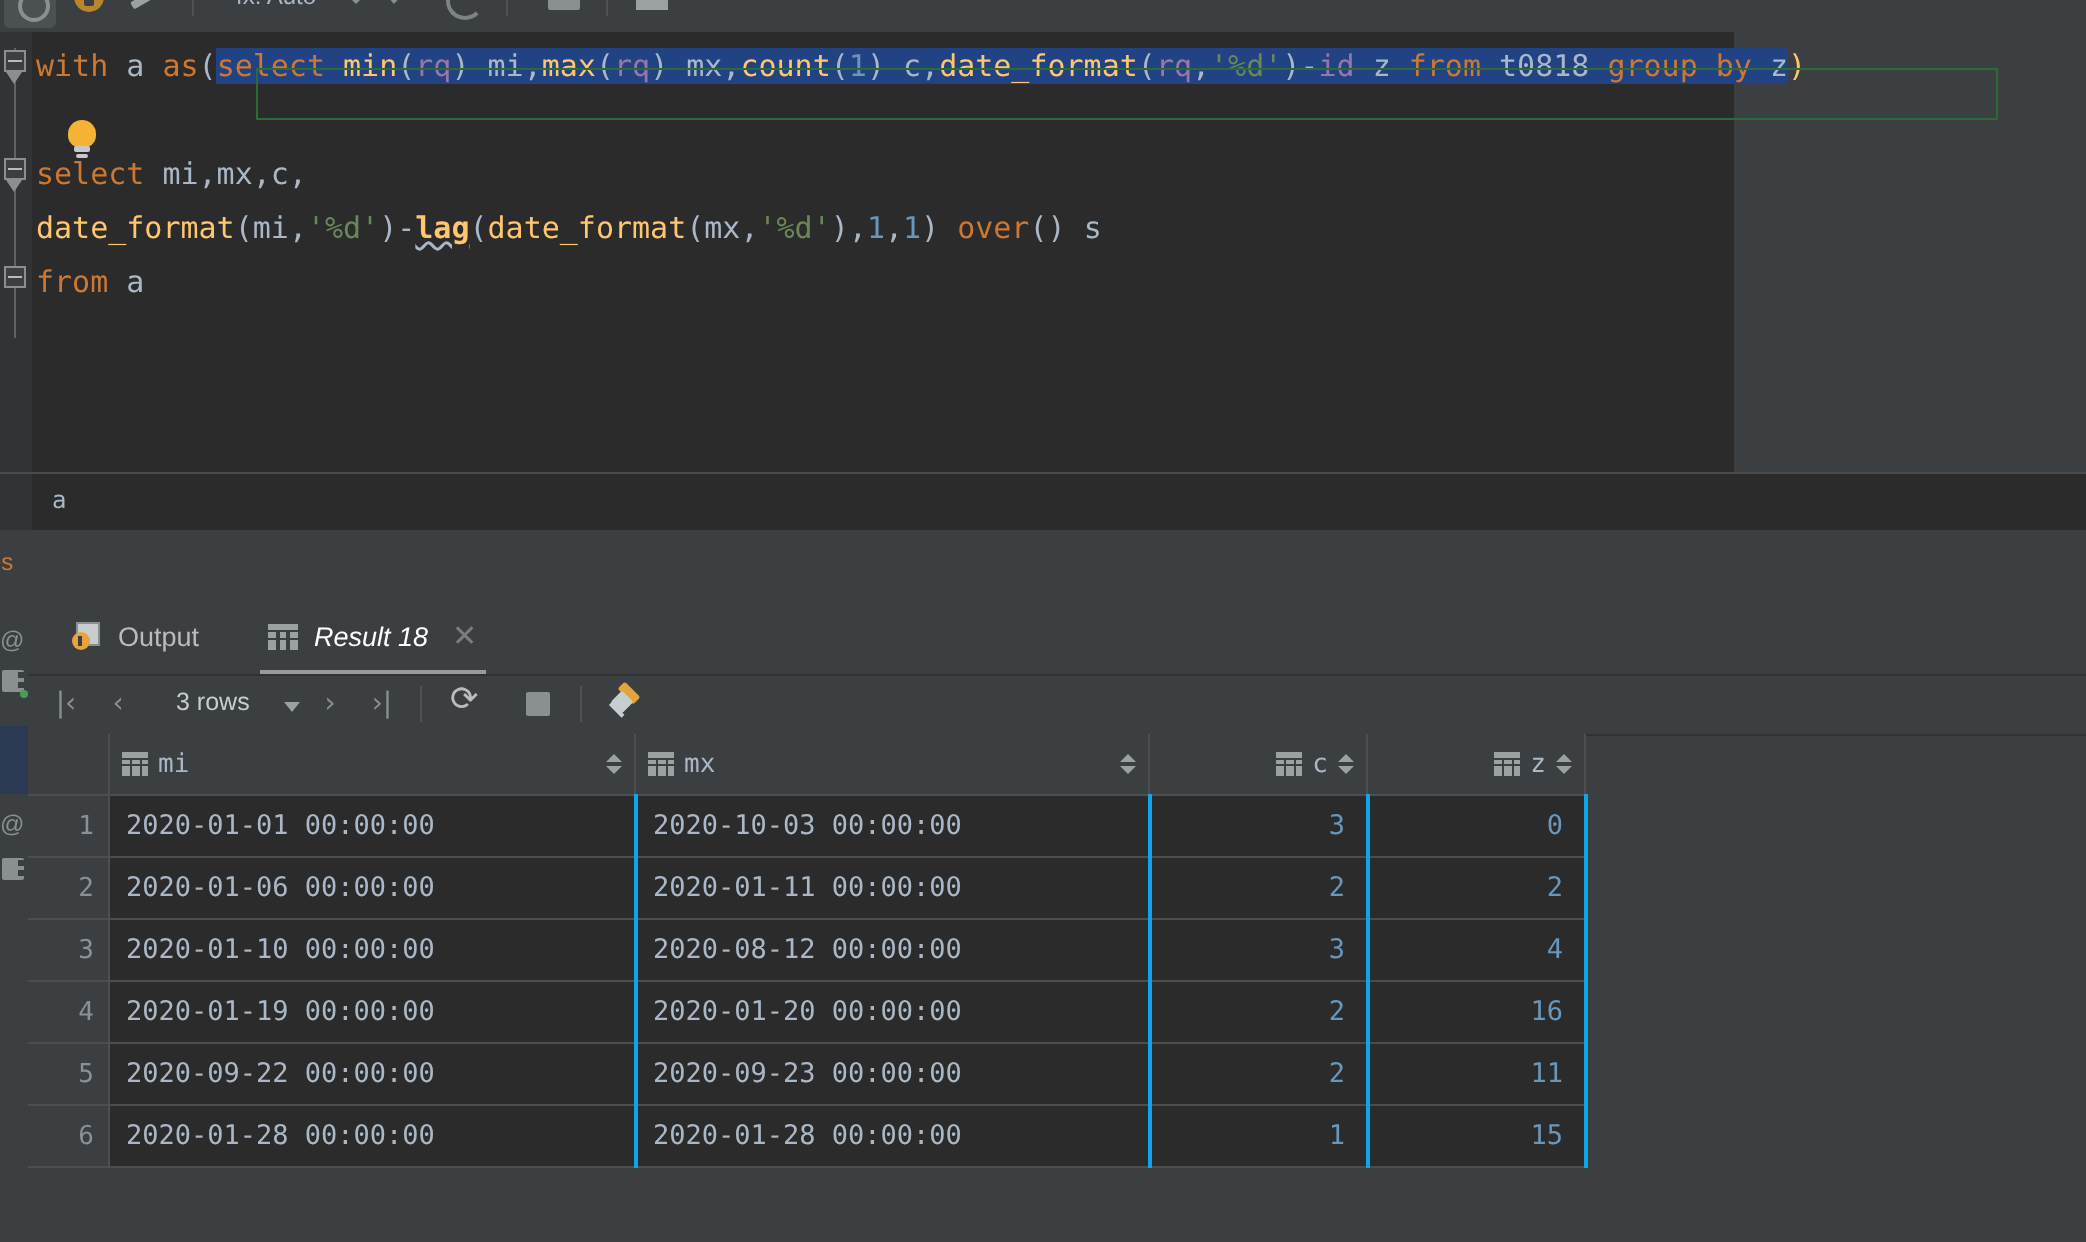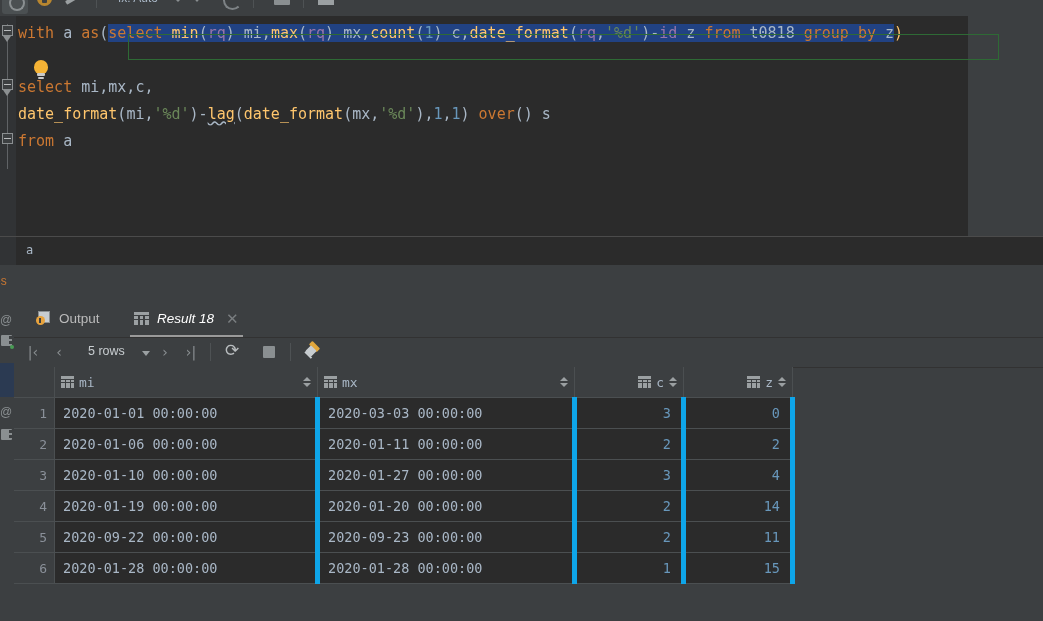--- a/index.html
+++ b/index.html
@@ -68,21 +68,21 @@
   .tb-grid{
     position:absolute;left:318px;top:-7px;width:16px;height:12px;
     background:#9ba0a2;
   }
   .tb-grid:before{
     content:"";position:absolute;left:-5px;top:5px;width:4px;height:2px;background:#9ba0a2;
   }
 
   
   .editor{
-    position:absolute;left:0;top:16px;width:968px;height:220px;
+    position:absolute;left:0;top:16px;width:867px;height:220px;
     background:#2b2b2b;
   }
   .gutter{
     position:absolute;left:0;top:0;width:16px;height:220px;background:#313335;
   }
   .fold-line{
     position:absolute;left:7px;top:8px;width:1px;height:145px;background:#606366;
   }
   .fold-mark{
     position:absolute;left:2px;width:11px;height:11px;
@@ -114,20 +114,21 @@
   .kw{color:#cc7832;}
   .fn{color:#ffc66d;}
   .col{color:#9876aa;}
   .str{color:#6a8759;}
   .num{color:#6897bb;}
   .plain{color:#a9b7c6;}
   .wavy{
     text-decoration:underline;
     text-decoration-style:wavy;
     text-decoration-color:#a9b7c6;
+    font-weight:bold;
   }
   .bulb{
     position:absolute;left:32px;top:44px;width:18px;height:20px;
   }
   .bulb .glass{
     position:absolute;left:2px;top:0;width:14px;height:14px;
     background:#f5b335;border-radius:50% 50% 45% 45%;
   }
   .bulb .base{
     position:absolute;left:5px;top:13px;width:8px;height:3px;background:#c9c9c9;border-radius:1px;
@@ -302,21 +303,21 @@
   .colico{
     position:relative;width:13px;height:12px;background:#9ba0a2;flex:0 0 auto;
   }
   .colico i{position:absolute;background:#3c3f41;}
   .colico i.a{left:0;top:2.5px;width:13px;height:1.2px;}
   .colico i.b{left:0;top:6px;width:13px;height:1.2px;}
   .colico i.c{left:4px;top:2.5px;width:1.2px;height:9.5px;}
   .colico i.d{left:8.5px;top:2.5px;width:1.2px;height:9.5px;}
 
   tbody td{
-    height:30px;border-right:5px solid #0ea5e9;border-bottom:1px solid #4b4f51;
+    height:30px;border-right:2px solid #0ea5e9;border-bottom:1px solid #4b4f51;
     padding:0 8px;color:#a9b7c6;font-size:13.5px;background:#2b2b2b;
     font-family:"DejaVu Sans Mono","Liberation Mono",monospace;
     overflow:hidden;white-space:nowrap;
   }
   tbody td.rownum{
     background:#3c3f41;color:#8a9099;text-align:right;padding-right:7px;
     border-right:1px solid #4b4f51;font-size:13px;
   }
   td.num{text-align:right;padding-right:10px;}
   .w-rn{width:28px;}
@@ -416,21 +417,21 @@
           <span class="c2"></span>
         </span>
         <span class="lbl">Result 18</span>
         <span class="tab-close">✕</span>
       </div>
     </div>
 
     <div class="rtoolbar">
       <div class="tbtn" style="left:10px;width:18px;">|‹</div>
       <div class="tbtn" style="left:36px;width:18px;">‹</div>
-      <div class="rowcount">5 rows</div>
+      <div class="rowcount">3 rows</div>
       <div class="rc-caret"></div>
       <div class="tbtn" style="left:142px;width:18px;">›</div>
       <div class="tbtn" style="left:168px;width:18px;">›|</div>
       <div class="vsep" style="left:196px;"></div>
       <div class="tbtn" style="left:210px;width:18px;">
         <span class="ico-refresh"></span>
       </div>
       <div class="tbtn" style="left:246px;width:18px;">
         <span class="ico-stop"></span>
       </div>
@@ -500,44 +501,44 @@
                 <span class="th-name">z</span>
                 <span class="sortarrow"></span>
               </div>
             </th>
           </tr>
         </thead>
         <tbody>
           <tr>
             <td class="rownum">1</td>
             <td>2020-01-01 00:00:00</td>
-            <td>2020-03-03 00:00:00</td>
+            <td>2020-10-03 00:00:00</td>
             <td class="num">3</td>
             <td class="num">0</td>
           </tr>
           <tr>
             <td class="rownum">2</td>
             <td>2020-01-06 00:00:00</td>
             <td>2020-01-11 00:00:00</td>
             <td class="num">2</td>
             <td class="num">2</td>
           </tr>
           <tr>
             <td class="rownum">3</td>
             <td>2020-01-10 00:00:00</td>
-            <td>2020-01-27 00:00:00</td>
+            <td>2020-08-12 00:00:00</td>
             <td class="num">3</td>
             <td class="num">4</td>
           </tr>
           <tr>
             <td class="rownum">4</td>
             <td>2020-01-19 00:00:00</td>
             <td>2020-01-20 00:00:00</td>
             <td class="num">2</td>
-            <td class="num">14</td>
+            <td class="num">16</td>
           </tr>
           <tr>
             <td class="rownum">5</td>
             <td>2020-09-22 00:00:00</td>
             <td>2020-09-23 00:00:00</td>
             <td class="num">2</td>
             <td class="num">11</td>
           </tr>
           <tr>
             <td class="rownum">6</td>

